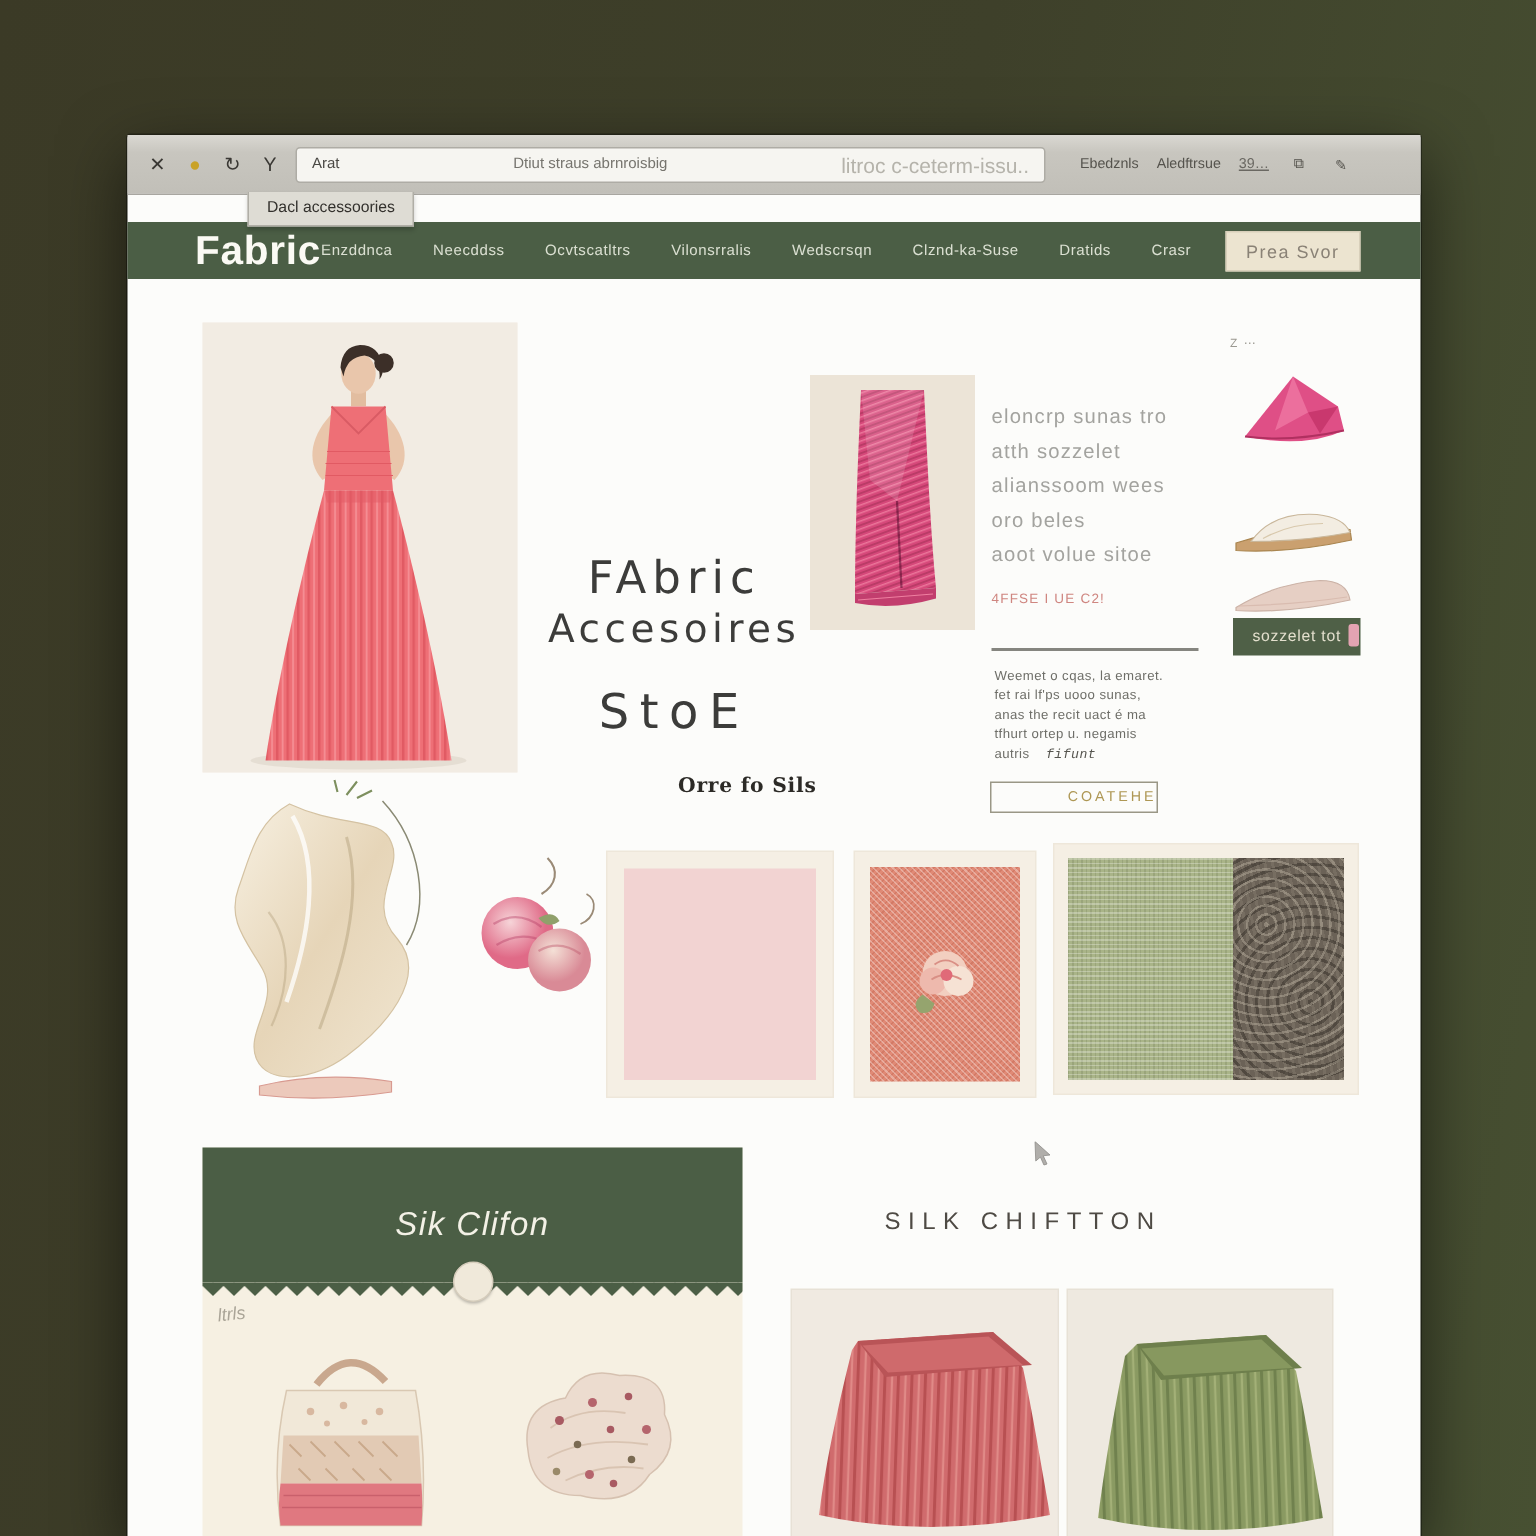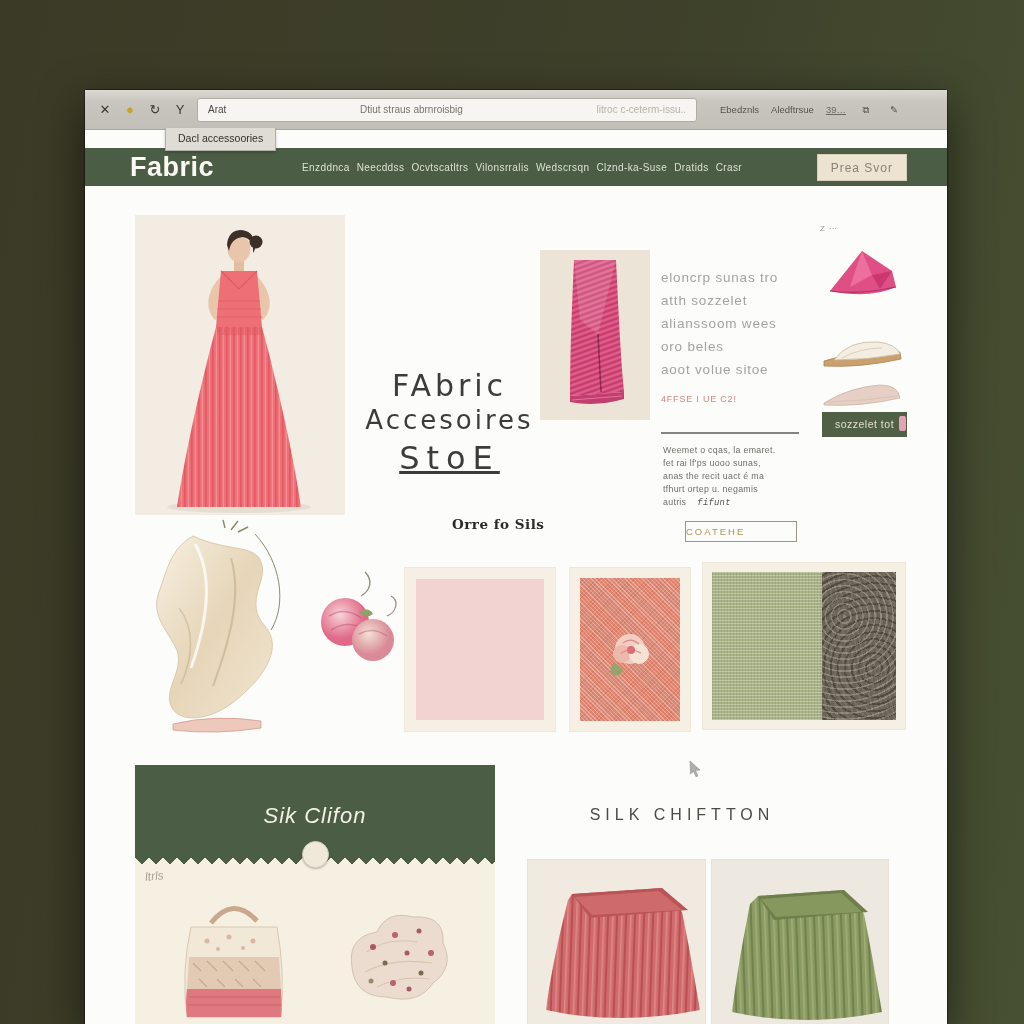--- a/index.html
+++ b/index.html
@@ -18,60 +18,60 @@
     background:linear-gradient(#dad8d2 0%,#c8c6bf 30%,#c1bfb8 100%);
     border-bottom:1px solid #a8a6a0; display:flex; align-items:center;
     padding:0 12px; gap:9px; z-index:6; }
   .tb-icon { font-size:13px; color:#3a3834; width:16px; text-align:center; cursor:default; }
   .shield { color:#c9a227; font-size:13px; }
   .address-field { flex:0 0 500px; height:24px; background:#f6f5f1;
     border:1px solid #aeaca5; border-radius:3px; display:flex; align-items:center;
     padding:0 10px; gap:8px; overflow:hidden; }
   .addr-left { font-size:10px; color:#4a4844; white-space:nowrap; }
   .addr-center { flex:1; text-align:center; font-size:10px; color:#76746e; white-space:nowrap; }
-  .addr-hint { font-size:10px; color:#b5b3ab; white-space:nowrap; }
+  .addr-hint { font-size:14px; color:#b5b3ab; white-space:nowrap; }
   .tb-right { display:flex; align-items:center; gap:12px; margin-left:14px; }
   .tb-right span { font-size:9.5px; color:#55534d; white-space:nowrap; }
   .tb-right .num { text-decoration:underline; color:#6a6862; }
 
   .browser-tab { position:absolute; left:80px; top:38px; height:23px; z-index:7;
     background:#dedcd4; border:1px solid #b0aea6; border-top:none;
     padding:4px 12px 0; font-size:10.5px; color:#33312d;
     box-shadow:0 2px 3px rgba(0,0,0,.2); }
 
   
   .site-nav { position:absolute; left:0; top:58px; width:100%; height:38px;
     background:#4b5e45; display:flex; align-items:center; z-index:5; }
   .logo { margin-left:45px; font-size:27px; font-weight:600; color:#fbfaf4;
     letter-spacing:.5px; }
-  .nav-items { display:flex; gap:7px; margin-left:88px; }
+  .nav-items { display:flex; gap:27px; }
   .nav-items span { font-size:10px; color:#dbe0d2; letter-spacing:.4px; cursor:pointer; white-space:nowrap; }
   .nav-cta { position:absolute; right:40px; top:6px; height:27px; padding:6px 13px;
     background:#ece4d0; color:#8a8276; font-size:12px; letter-spacing:1px;
     border:1px solid #d8cfba; cursor:pointer; }
 
   
   .model-card { left:50px; top:125px; width:210px; height:300px; background:#f2ece3; }
   .hero-title { left:252px; top:278px; width:225px; text-align:center;
     color:#3c3c3a; font-family:"DejaVu Sans", sans-serif; }
   .hero-title .l1 { font-size:30px; letter-spacing:4px; }
   .hero-title .l2 { font-size:26px; letter-spacing:3px; margin-top:2px; }
-  .hero-title .l3 { font-size:32px; letter-spacing:7px; margin-top:4px;text-decoration:underline; }
+  .hero-title .l3 { font-size:32px; letter-spacing:7px; margin-top:20px; }
   .fabric-panel { left:455px; top:160px; width:110px; height:170px; background:#ece4d7; }
 
   .hero-text { left:576px; top:176px; width:150px; }
   .hero-text .ln { font-size:13.5px; line-height:23px; color:#a3a39f; letter-spacing:.8px; white-space:nowrap; }
   .offer { left:576px; top:304px; font-size:9px; color:#cf8680; letter-spacing:.8px; }
   .divider { left:576px; top:342px; width:138px; border-top:2px solid #85857f; }
   .paragraph { left:578px; top:354px; width:150px; }
   .paragraph .pln { font-size:8.8px; line-height:13px; color:#6e6e68; letter-spacing:.3px; white-space:nowrap; }
   .signature { font-style:italic; font-family:Liberation Mono, monospace; color:#55544e; }
-  .continue-btn { left:600px; top:431px; width:112px; height:21px;
+  .continue-btn { left:575px; top:431px; width:112px; height:21px;
     border:1px solid #9a9786; background:transparent; color:#ae9754;
-    font-size:9.5px; letter-spacing:2px; text-align:left; line-height:19px; cursor:pointer; }
+    font-size:9.5px; letter-spacing:2px; text-align:right; line-height:19px; cursor:pointer; }
 
   .mini-col { left:735px; top:134px; width:86px; }
   .mini-note { font-size:8px; color:#9a9890; letter-spacing:1px; }
   .green-btn { left:737px; top:322px; width:85px; height:25px; background:#4f6047;
     color:#e3dfcd; font-size:10.5px; letter-spacing:.5px; text-align:center;
     line-height:25px; cursor:pointer; overflow:hidden; }
   .green-btn .pink-sliver { position:absolute; right:1px; top:4px; width:7px; height:15px;
     background:#e3a3b2; border-radius:2px; }
 
   .collection-heading { left:367px; top:426px; width:120px; 

